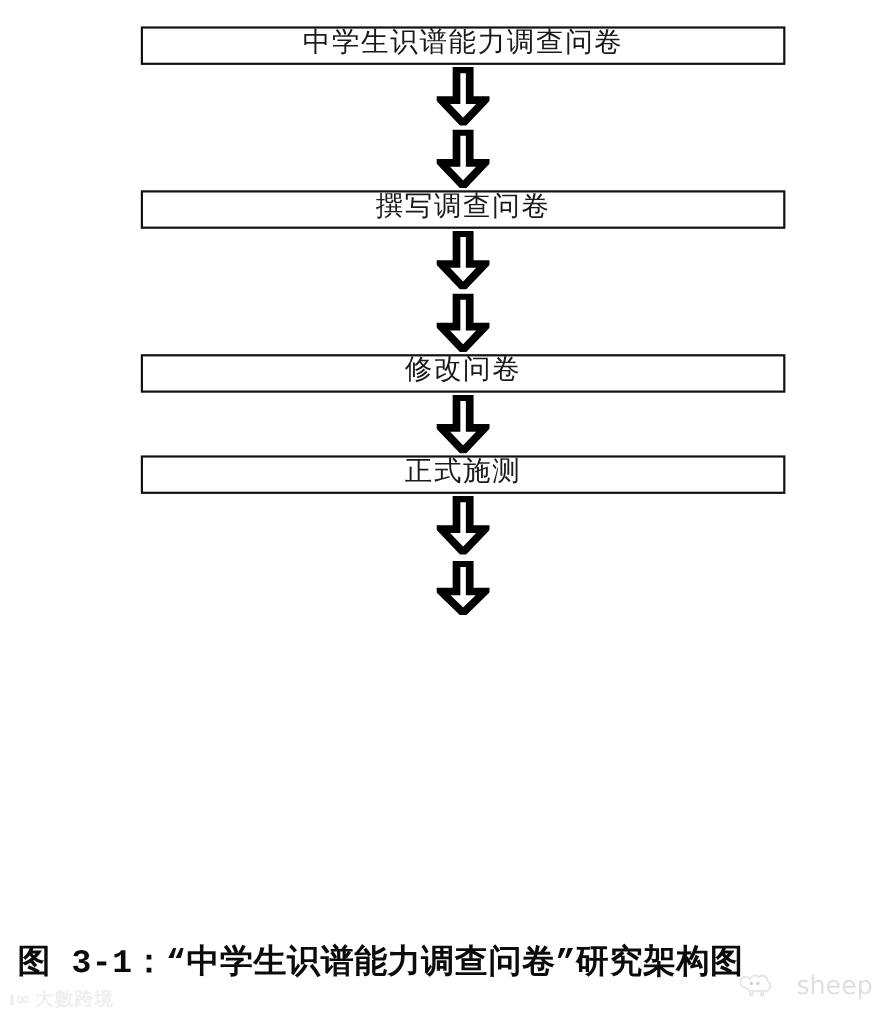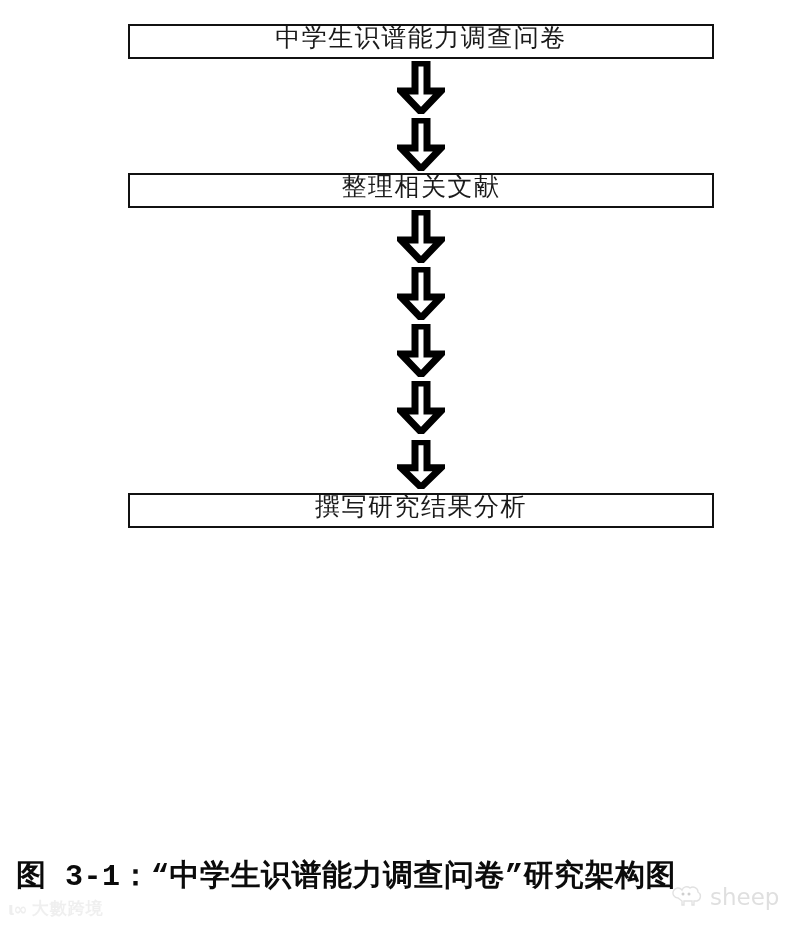--- a/index.html
+++ b/index.html
@@ -124,21 +124,21 @@
     font-weight: bold;
     color: #d2d2d2;
     letter-spacing: 1px;
   }
 
   .watermark-right {
     left: 672px;
     top: 884px;
     display: flex;
     align-items: flex-start;
-    gap: 4px;
+    gap: 18px;
     opacity: 0.42;
   }
   .watermark-right .wm-sheep-icon {
     width: 34px;
     height: 26px;
     display: block;
   }
   .watermark-right .wm-sheep-icon .wm-body {
     fill: #ffffff;
     stroke: #b9b9b9;
@@ -170,55 +170,58 @@
       </svg>
     </div>
 
     <div class="flow-connector">
       <svg class="block-arrow" viewBox="0 0 48 53" preserveAspectRatio="none">
         <path d="M 18,2 L 30,2 L 30,30 L 44,30 L 24,51 L 4,30 L 18,30 Z"></path>
       </svg>
     </div>
 
     <div class="flow-step">
-      <span class="flow-step-label">整理相关文献</span>
-    </div>
-    <div class="flow-connector">
-      <svg class="block-arrow" viewBox="0 0 48 53" preserveAspectRatio="none">
-        <path d="M 18,2 L 30,2 L 30,30 L 44,30 L 24,51 L 4,30 L 18,30 Z"></path>
-      </svg>
-    </div>
-
-    <div class="flow-connector">
-      <svg class="block-arrow" viewBox="0 0 48 53" preserveAspectRatio="none">
-        <path d="M 18,2 L 30,2 L 30,30 L 44,30 L 24,51 L 4,30 L 18,30 Z"></path>
-      </svg>
-    </div>
-
-    <div class="flow-connector">
-      <svg class="block-arrow" viewBox="0 0 48 53" preserveAspectRatio="none">
-        <path d="M 18,2 L 30,2 L 30,30 L 44,30 L 24,51 L 4,30 L 18,30 Z"></path>
-      </svg>
-    </div>
-
+      <span class="flow-step-label">撰写调查问卷</span>
+    </div>
+    <div class="flow-connector">
+      <svg class="block-arrow" viewBox="0 0 48 53" preserveAspectRatio="none">
+        <path d="M 18,2 L 30,2 L 30,30 L 44,30 L 24,51 L 4,30 L 18,30 Z"></path>
+      </svg>
+    </div>
+
+    <div class="flow-connector">
+      <svg class="block-arrow" viewBox="0 0 48 53" preserveAspectRatio="none">
+        <path d="M 18,2 L 30,2 L 30,30 L 44,30 L 24,51 L 4,30 L 18,30 Z"></path>
+      </svg>
+    </div>
+
+    <div class="flow-step">
+      <span class="flow-step-label">修改问卷</span>
+    </div>
+    <div class="flow-connector">
+      <svg class="block-arrow" viewBox="0 0 48 53" preserveAspectRatio="none">
+        <path d="M 18,2 L 30,2 L 30,30 L 44,30 L 24,51 L 4,30 L 18,30 Z"></path>
+      </svg>
+    </div>
+
+    <div class="flow-step">
+      <span class="flow-step-label">正式施测</span>
+    </div>
     <div class="flow-connector">
       <svg class="block-arrow" viewBox="0 0 48 53" preserveAspectRatio="none">
         <path d="M 18,2 L 30,2 L 30,30 L 44,30 L 24,51 L 4,30 L 18,30 Z"></path>
       </svg>
     </div>
 
     <div class="flow-connector">
       <svg class="block-arrow short" viewBox="0 0 48 53" preserveAspectRatio="none">
         <path d="M 18,2 L 30,2 L 30,30 L 44,30 L 24,51 L 4,30 L 18,30 Z"></path>
       </svg>
     </div>
 
-    <div class="flow-step">
-      <span class="flow-step-label">撰写研究结果分析</span>
-    </div>
 
   </div>
 
   <div class="figure-caption">图 3-1：“中学生识谱能力调查问卷”研究架构图</div>
 
   <div class="watermark watermark-left">
     <span class="wm-mark">ι∞</span>
     <span class="wm-text">大數跨境</span>
   </div>
 

